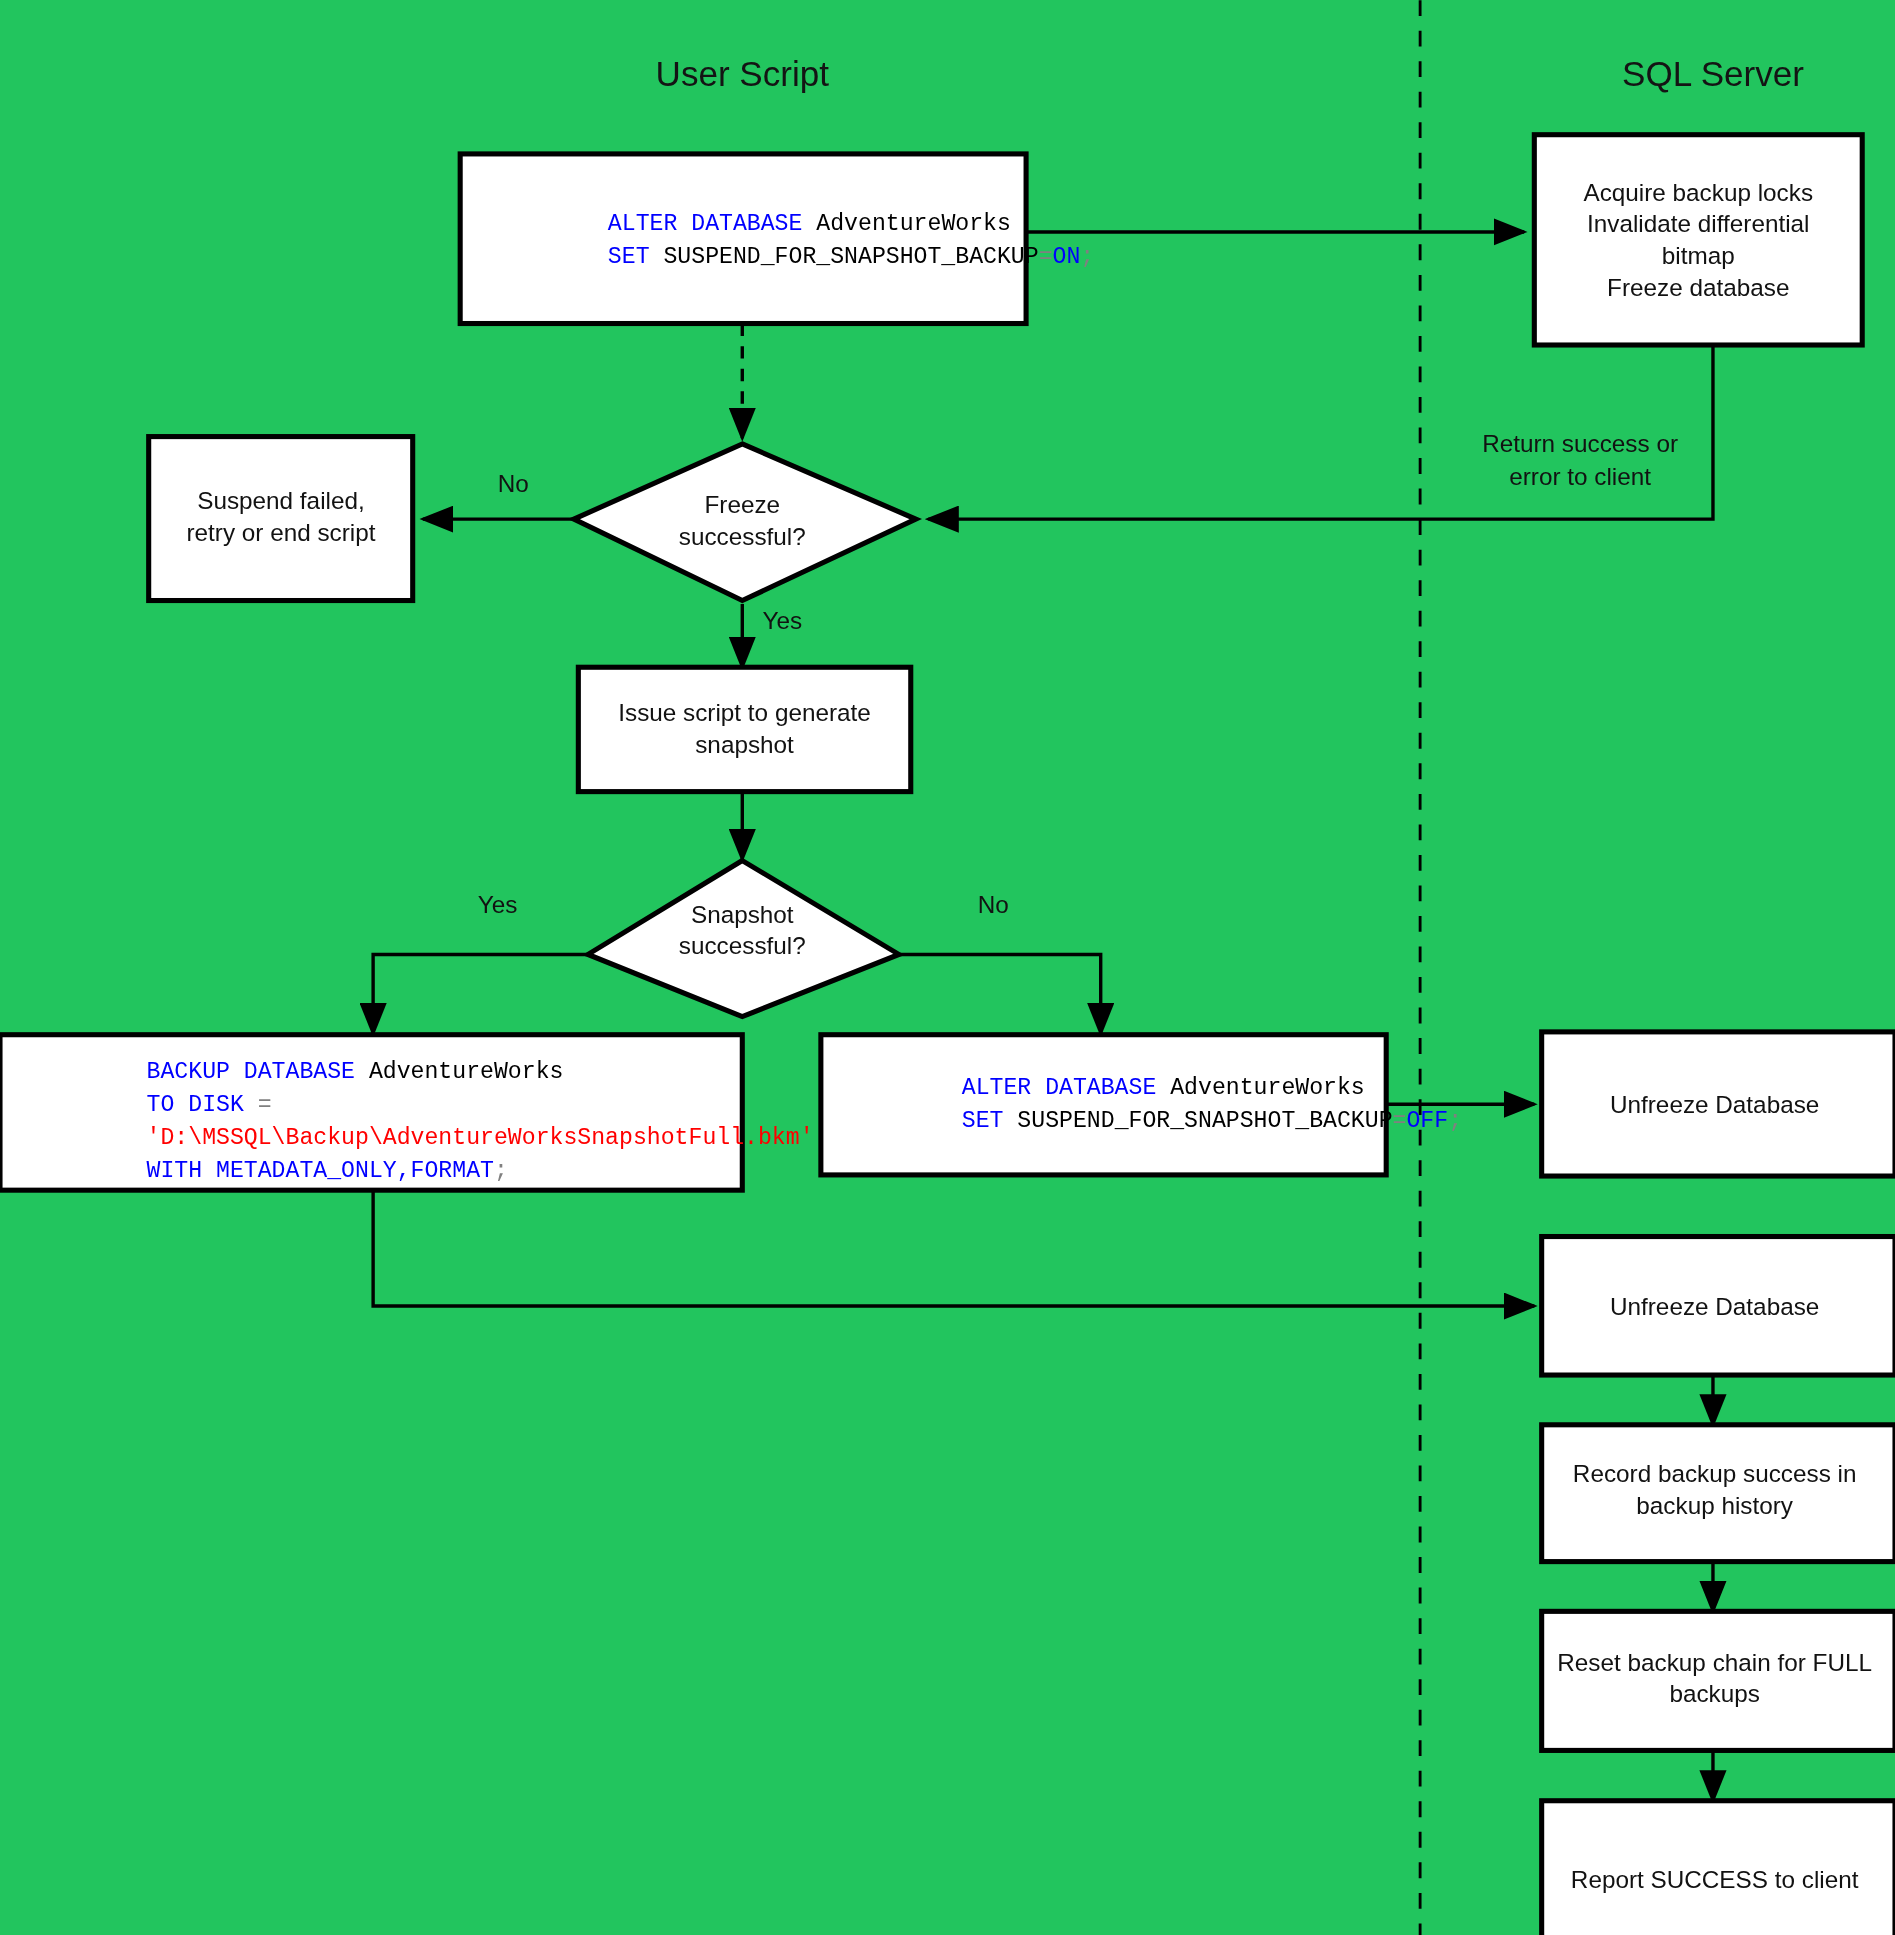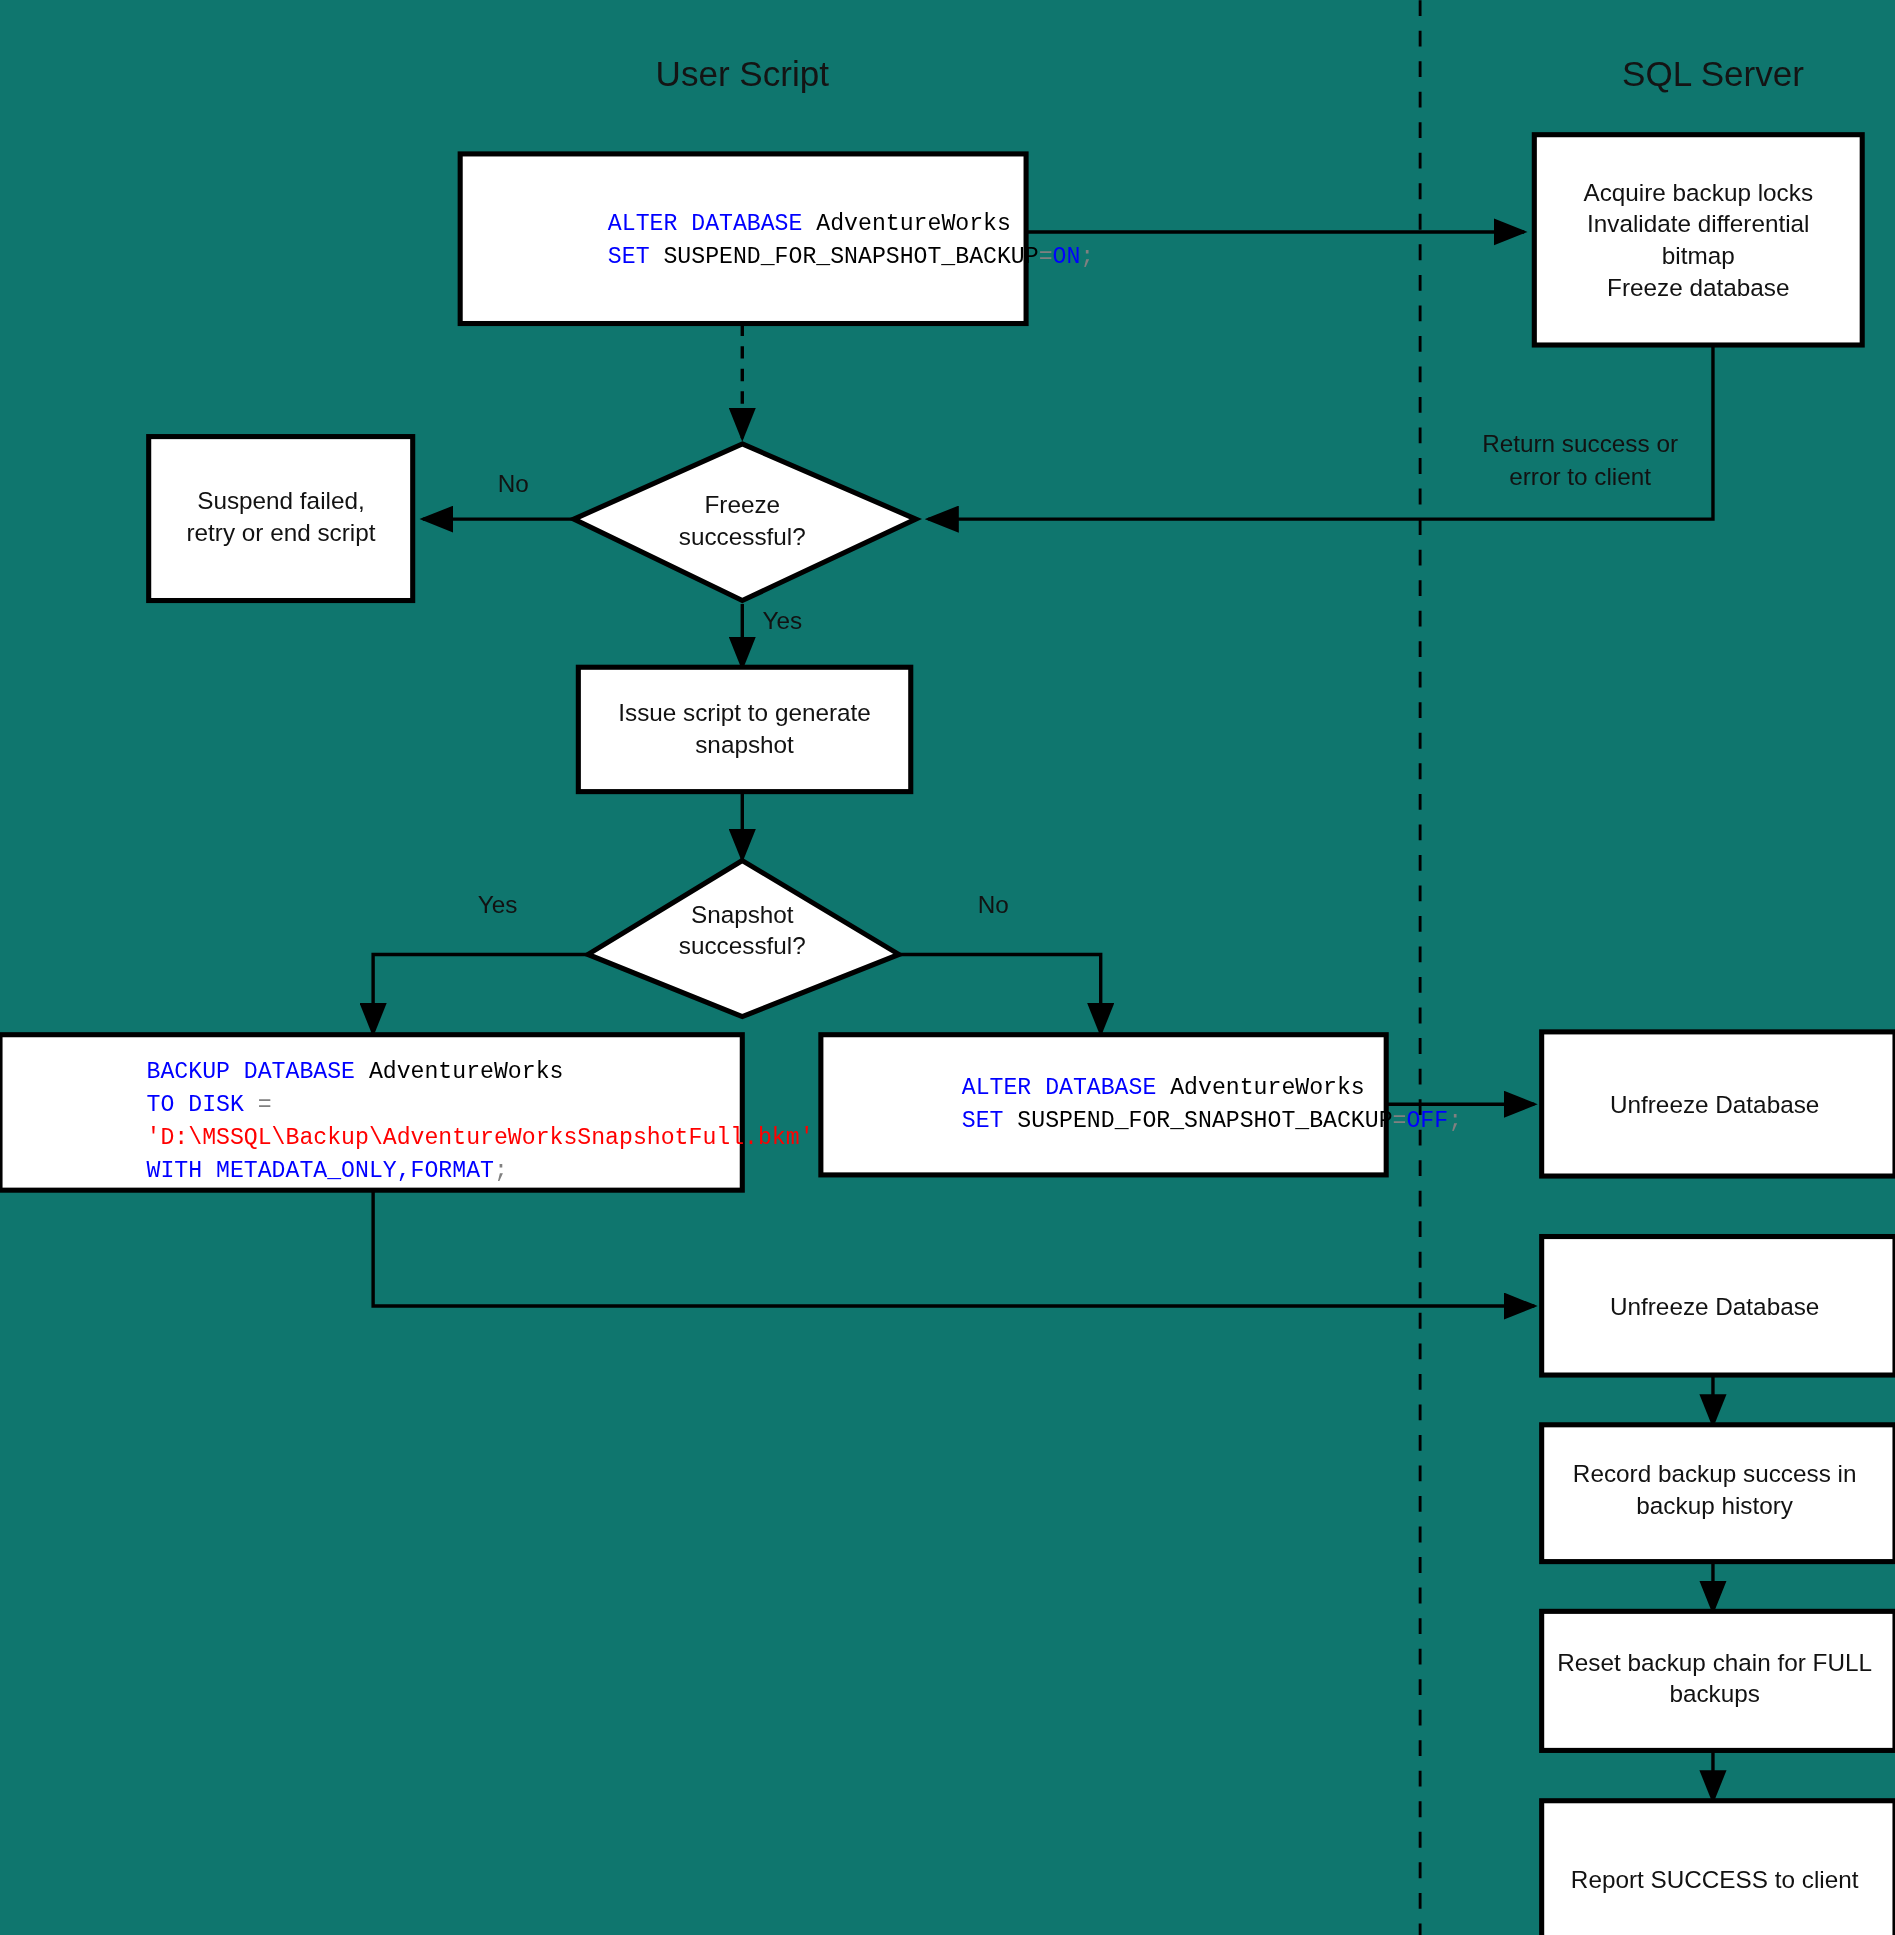--- a/index.html
+++ b/index.html
@@ -10,21 +10,21 @@
   body {
     width: 1895px;
     height: 1936px;
     overflow: hidden;
     font-family: "Liberation Sans", sans-serif;
   }
   #diagram-root {
     position: relative;
     width: 1895px;
     height: 1936px;
-    background: #0f766e;
+    background: #22c55e;
   }
   svg.canvas {
     position: absolute;
     top: 0;
     left: 0;
     width: 1895px;
     height: 1936px;
   }
   .lane-title {
     font-family: "Liberation Sans", sans-serif;

